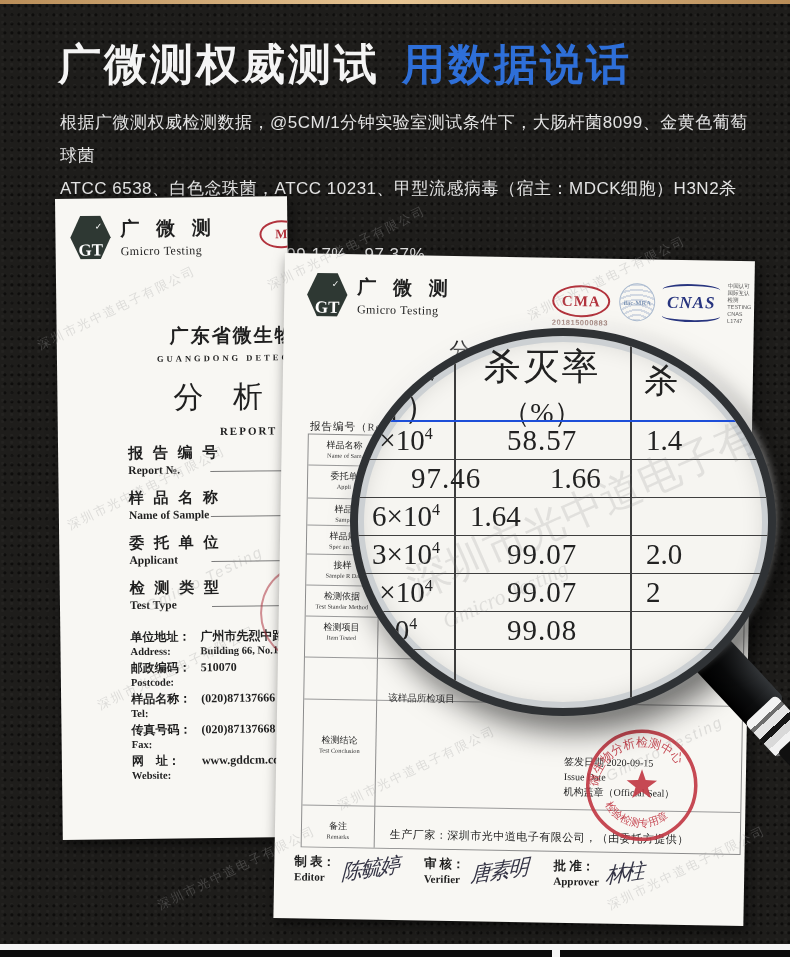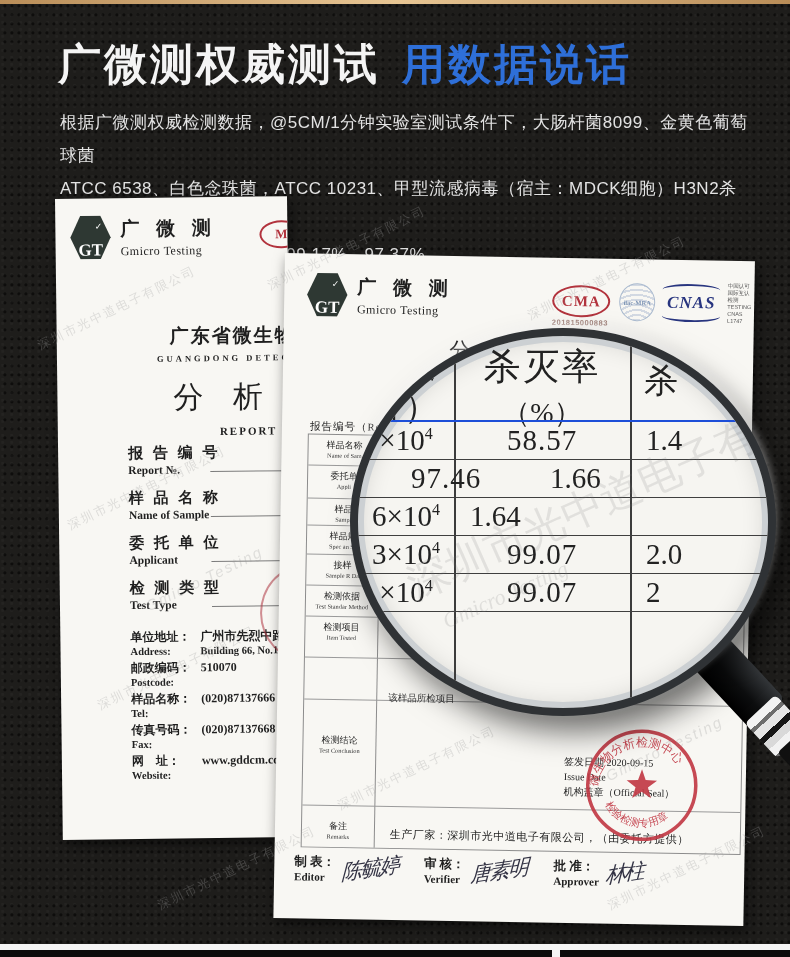--- a/index.html
+++ b/index.html
@@ -426,20 +426,25 @@
         <div class="lrow">
           <div class="lcell l"><span>3×10</span><sup>4</sup></div>
           <div class="lcell c">99.07</div>
           <div class="lcell r">2.0</div>
         </div>
         <div class="lrow">
           <div class="lcell l"><span>×10</span><sup>4</sup></div>
           <div class="lcell c">99.07</div>
           <div class="lcell r">2</div>
         </div>
+        <div class="lrow">
+          <div class="lcell l"><span>0</span><sup>4</sup></div>
+          <div class="lcell c">99.08</div>
+          <div class="lcell r"></div>
+        </div>
       </div>
     </div>
   </div>
 
   <div class="bot-white"></div>
   <div class="bot-black bb-l"></div>
   <div class="bot-black bb-r"></div>
 </div>
 
 </body></html>

